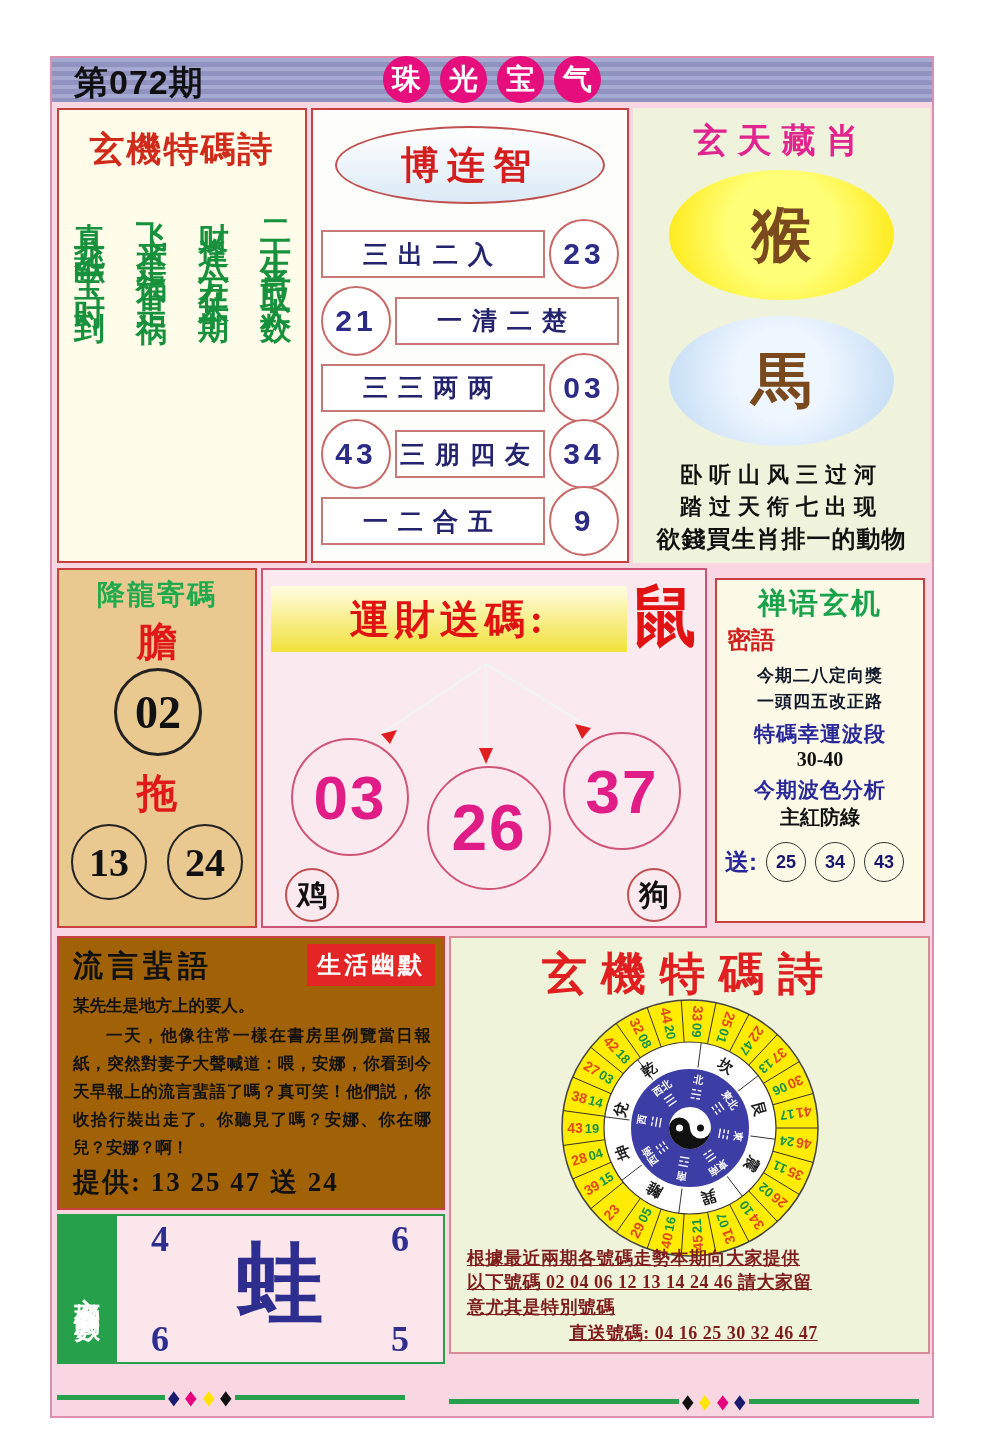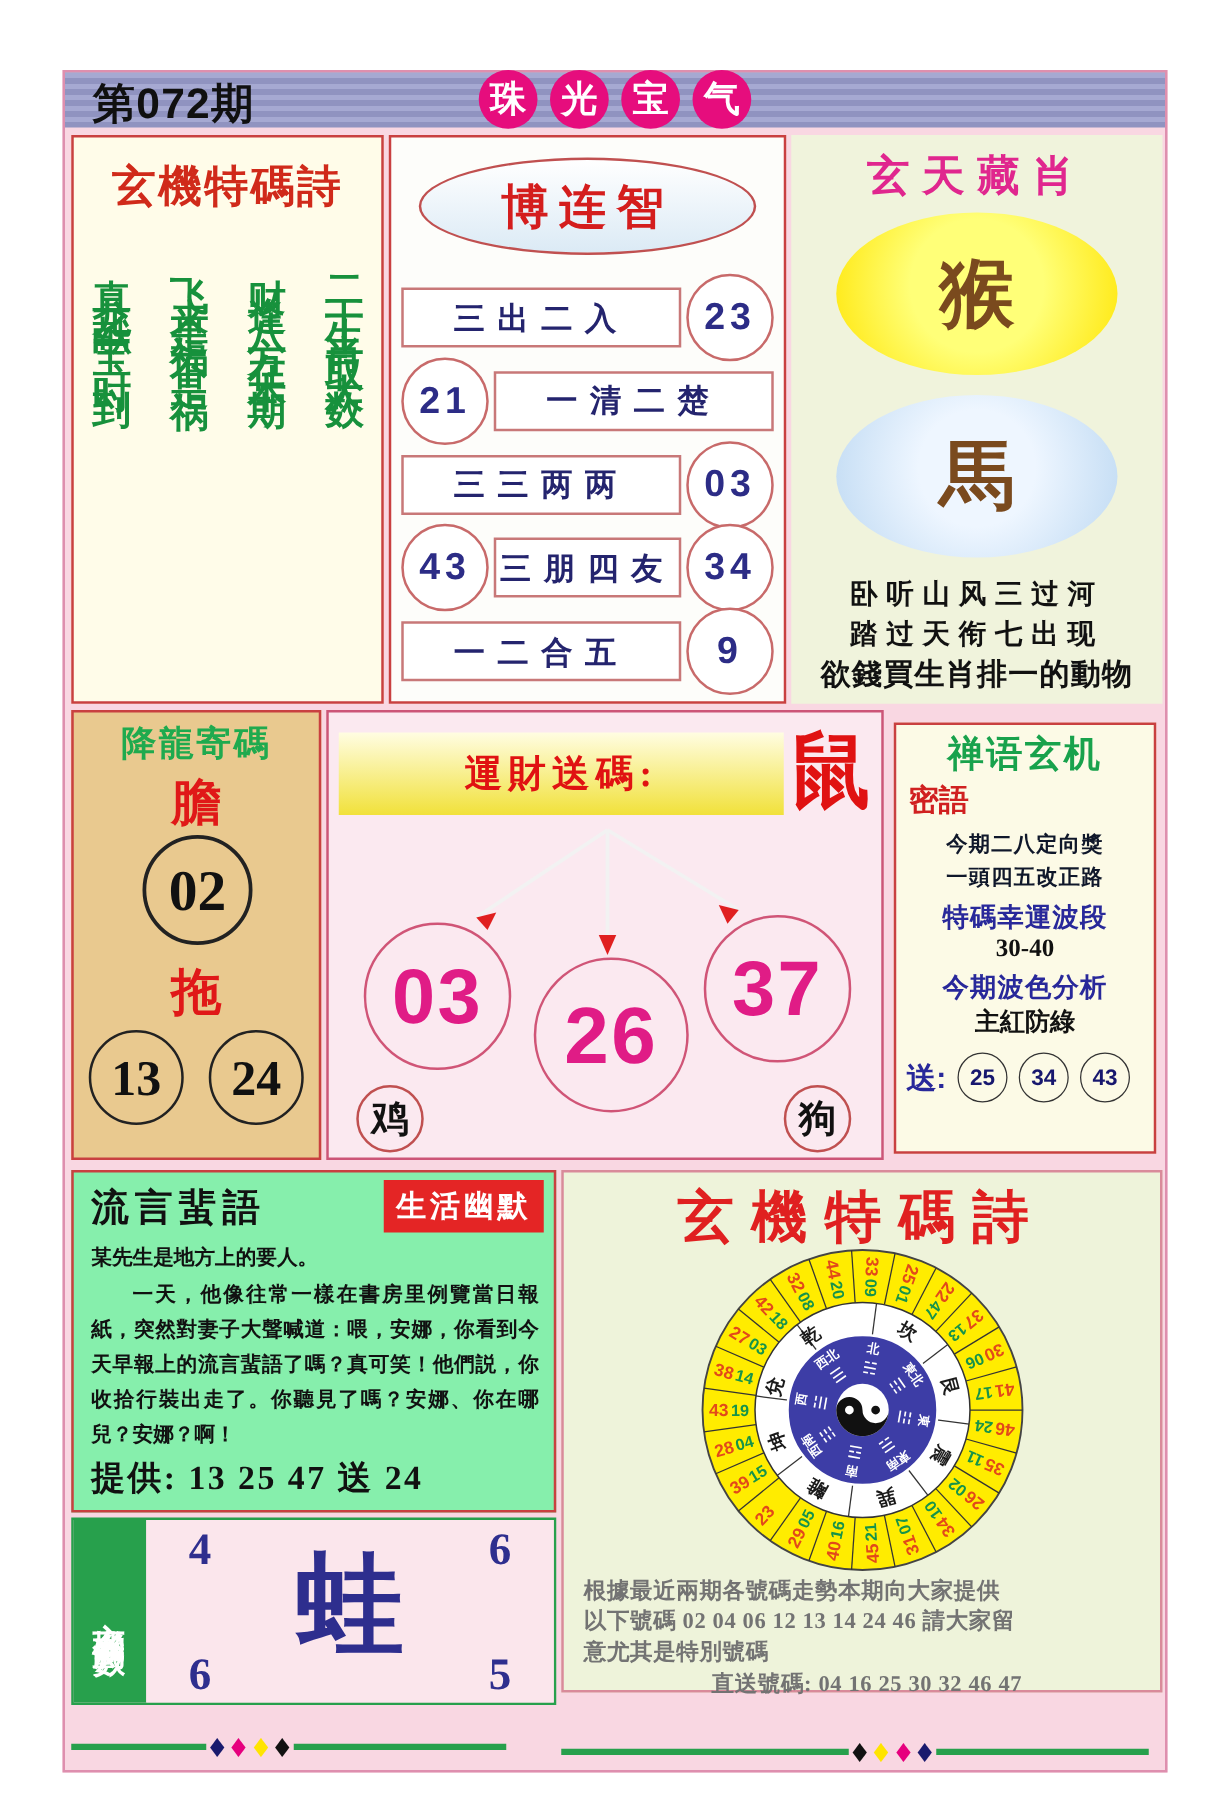--- a/index.html
+++ b/index.html
@@ -68,21 +68,21 @@
         font-family:"Liberation Serif","DejaVu Serif",serif;}
   .dr-c02{left:55px;top:98px;width:88px;height:88px;font-size:46px;}
   .dr-tuo{left:0;right:0;top:196px;text-align:center;color:#e01818;font-size:40px;font-weight:bold;
           font-family:"Liberation Serif","DejaVu Serif",serif;}
   .dr-c13{left:12px;top:254px;width:76px;height:76px;font-size:40px;border-width:2.5px;}
   .dr-c24{right:12px;top:254px;width:76px;height:76px;font-size:40px;border-width:2.5px;}
 
   
   .fo{left:209px;top:510px;width:446px;height:360px;background:#fbe9f0;border:2px solid #cc5577;}
   .fo-banner{left:8px;top:16px;width:356px;height:66px;background:linear-gradient(#fffde2,#f1e13a);
-             display:flex;align-items:center;justify-content:center;color:#e01212;font-size:30px;
+             display:flex;align-items:center;justify-content:center;color:#e01212;font-size:40px;
              font-weight:bold;letter-spacing:5px;font-family:"Liberation Serif","DejaVu Serif",serif;}
   .fo-rat{right:8px;top:2px;color:#e01212;font-size:66px;font-weight:bold;
           font-family:"Liberation Serif","DejaVu Serif",serif;}
   .fo-arrows{left:0;top:86px;width:446px;height:112px;}
   .fo-c{border:2px solid #d05577;border-radius:50%;display:flex;align-items:center;justify-content:center;
         color:#e01c86;font-weight:bold;letter-spacing:2px;}
   .fo-c03{left:28px;top:168px;width:118px;height:118px;font-size:62px;}
   .fo-c26{left:164px;top:196px;width:124px;height:124px;font-size:64px;}
   .fo-c37{left:300px;top:162px;width:118px;height:118px;font-size:62px;}
   .fo-z{width:54px;height:54px;border:2px solid #c05050;border-radius:50%;background:transparent;
@@ -102,21 +102,21 @@
   .ch-wave{top:140px;} .ch-color{top:196px;}
   .ch-k{left:0;right:0;text-align:center;color:#111;font-size:20px;font-weight:bold;
         font-family:"Liberation Serif","DejaVu Serif",serif;}
   .ch-range{top:168px;} .ch-advice{top:224px;}
   .ch-send{left:8px;right:4px;top:262px;display:flex;align-items:center;gap:9px;}
   .ch-send-label{color:#28289a;font-size:24px;font-weight:bold;}
   .ch-sc{width:38px;height:38px;border:1.5px solid #333;border-radius:50%;display:flex;align-items:center;
          justify-content:center;color:#17176e;font-size:18px;font-weight:bold;}
 
   
-  .st{left:5px;top:878px;width:388px;height:274px;background:#86efac;}
+  .st{left:5px;top:878px;width:388px;height:274px;background:#a16207;}
   .st-title{left:14px;top:8px;font-size:30px;font-weight:bold;color:#111;letter-spacing:5px;
             font-family:"Liberation Serif","DejaVu Serif",serif;}
   .st-badge{right:8px;top:6px;background:#e42525;color:#fff;font-size:24px;font-weight:bold;
             padding:5px 10px;letter-spacing:3px;margin-left:43px;}
   .st-body{left:14px;right:12px;top:54px;color:#111;font-size:16.5px;font-weight:bold;line-height:1.7;
            text-align:justify;font-family:"Liberation Serif","DejaVu Serif",serif;}
   .st-p2{text-indent:2em;margin-top:2px;}
   .st-provide{left:14px;bottom:8px;color:#111;font-size:27px;font-weight:bold;letter-spacing:2px;
               font-family:"Liberation Serif","DejaVu Serif",serif;}
 
@@ -130,22 +130,22 @@
   .xj-n{position:absolute;color:#2e2e8e;font-size:36px;font-weight:bold;
         font-family:"Liberation Serif","DejaVu Serif",serif;}
   .xj-tl{left:34px;top:2px;} .xj-tr{right:34px;top:2px;}
   .xj-bl{left:34px;bottom:2px;} .xj-br{right:34px;bottom:2px;}
 
   
   .bg8{left:397px;top:878px;width:481px;height:418px;background:#eef3da;border:2px solid #d98a9a;}
   .bg8-title{left:0;right:0;top:6px;text-align:center;color:#e02020;font-size:45px;font-weight:bold;
              letter-spacing:14px;}
   .bg8-wheel{left:50%;transform:translateX(-50%);top:60px;}
-  .bg8-notes{left:16px;right:8px;top:322px;color:#737373;font-size:18px;font-weight:bold;line-height:1.35;
-             font-family:"Liberation Serif","DejaVu Serif",serif;letter-spacing:0.5px;}
+  .bg8-notes{left:16px;right:8px;top:308px;color:#7f1d1d;font-size:18px;font-weight:bold;line-height:1.35;
+             font-family:"Liberation Serif","DejaVu Serif",serif;letter-spacing:0.5px;text-decoration:underline;}
   .bg8-direct{text-align:center;margin-top:2px;}
 
   
   .foot{display:flex;align-items:center;height:18px;}
   .fl{left:5px;top:1330px;width:388px;} .fr{left:397px;top:1334px;width:481px;}
   .gline{height:5px;background:#27a04c;}
   .dia{font-size:20px;line-height:18px;margin:0 1px;transform:scaleX(0.75);display:inline-block;}
 </style>
 </head>
 <body>

